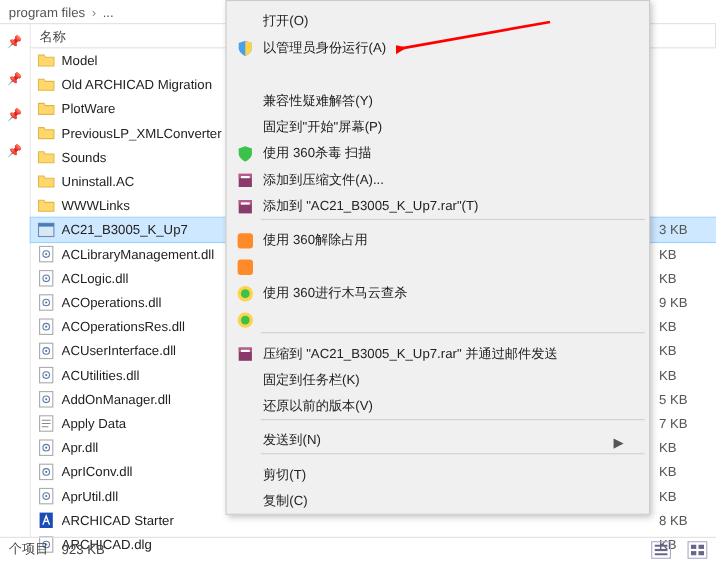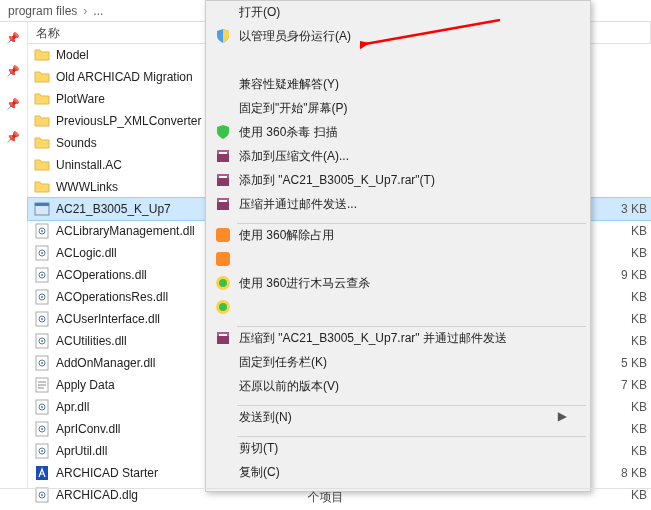--- a/index.html
+++ b/index.html
@@ -11,31 +11,31 @@
 .pin { color: #999; font-size: 11px; }
 .filearea { flex: 1; position: relative; }
 .header-row { display: flex; height: 22px; border-bottom: 1px solid #e0e0e0; }
 .header-cell { padding: 3px 8px; color: #444; border-right: 1px solid #e0e0e0; }
 .header-cell.name { flex: 1; }
 .filelist { }
 .filerow { display: flex; align-items: center; height: 22px; padding: 0 6px; gap: 6px; position: relative; }
 .filerow.selected { background: #cde8ff; outline: 1px solid #99d1ff; }
 .filerow .icon { width: 16px; height: 16px; flex-shrink: 0; }
 .filerow .label { flex: 1; white-space: nowrap; overflow: hidden; color: #222; }
-.sizecol { position: absolute; right: 4px; width: 48px; text-align: right; color: #555; }
+.sizecol { position: absolute; right: 4px; width: 48px; color: #555; }
 
 .ctxmenu { position: absolute; left: 205px; top: 0px; width: 386px; background: #f0f0f0; border: 1px solid #ccc; box-shadow: 2px 2px 6px rgba(0,0,0,0.25); padding: 3px; }
-.mi { display: flex; align-items: flex-start; height: 24px; padding: 0 20px 0 30px; position: relative; color: #222; }
+.mi { display: flex; align-items: flex-end; height: 24px; padding: 0 20px 0 30px; position: relative; color: #222; }
 .mi .micon { position: absolute; left: 6px; width: 16px; height: 16px; display:flex; align-items:center; justify-content:center; }
 .mi .arrow { margin-left: auto; color: #555; }
 .sep { height: 1px; background: #d0d0d0; margin: 3px 1px 3px 28px; }
 
 .redarrow { position: absolute; left: 360px; top: 18px; pointer-events: none; }
 
-.status { position: absolute; bottom: 0; left: 0; right: 0; height: 22px; border-top: 1px solid #e0e0e0; display: flex; align-items: center; padding: 0 8px; gap: 12px; color: #444; flex-direction: column; }
+.status { position: absolute; bottom: 0; left: 0; right: 0; height: 22px; border-top: 1px solid #e0e0e0; display: flex; align-items: center; padding: 0 8px; gap: 12px; color: #444; }
 .status .spacer { flex: 1; }
 .viewbtn { width: 18px; height: 16px; border: 1px solid #aac; margin-left: 3px; display:flex; align-items:center; justify-content:center; }
 </style>
 </head>
 <body>
 
 <div class="breadcrumb">
   <span>program files</span>
   <span class="chev">›</span>
   <span>...</span>
@@ -276,30 +276,20 @@
     </div>
     <div class="mi">
       <span class="micon">
         <svg width="16" height="16" viewBox="0 0 16 16">
           <rect x="2" y="2" width="12" height="12" fill="#8a3a6a"></rect>
           <rect x="2" y="2" width="12" height="4" fill="#b55a8a"></rect>
           <rect x="4" y="4" width="8" height="2" fill="#fff"></rect>
         </svg>
       </span>
       <span>添加到 "AC21_B3005_K_Up7.rar"(T)</span>
-    </div>
-    <div class="mi">
-      <span class="micon">
-        <svg width="16" height="16" viewBox="0 0 16 16">
-          <rect x="2" y="2" width="12" height="12" fill="#8a3a6a"></rect>
-          <rect x="2" y="2" width="12" height="4" fill="#b55a8a"></rect>
-          <rect x="4" y="4" width="8" height="2" fill="#fff"></rect>
-        </svg>
-      </span>
-      <span>压缩并通过邮件发送...</span>
     </div>
     <div class="sep"></div>
     <div class="mi">
       <span class="micon">
         <svg width="16" height="16" viewBox="0 0 16 16">
           <rect x="1" y="1" width="14" height="14" rx="3" fill="#ff8a2a"></rect>
         </svg>
       </span>
       <span>使用 360解除占用</span>
     </div>

